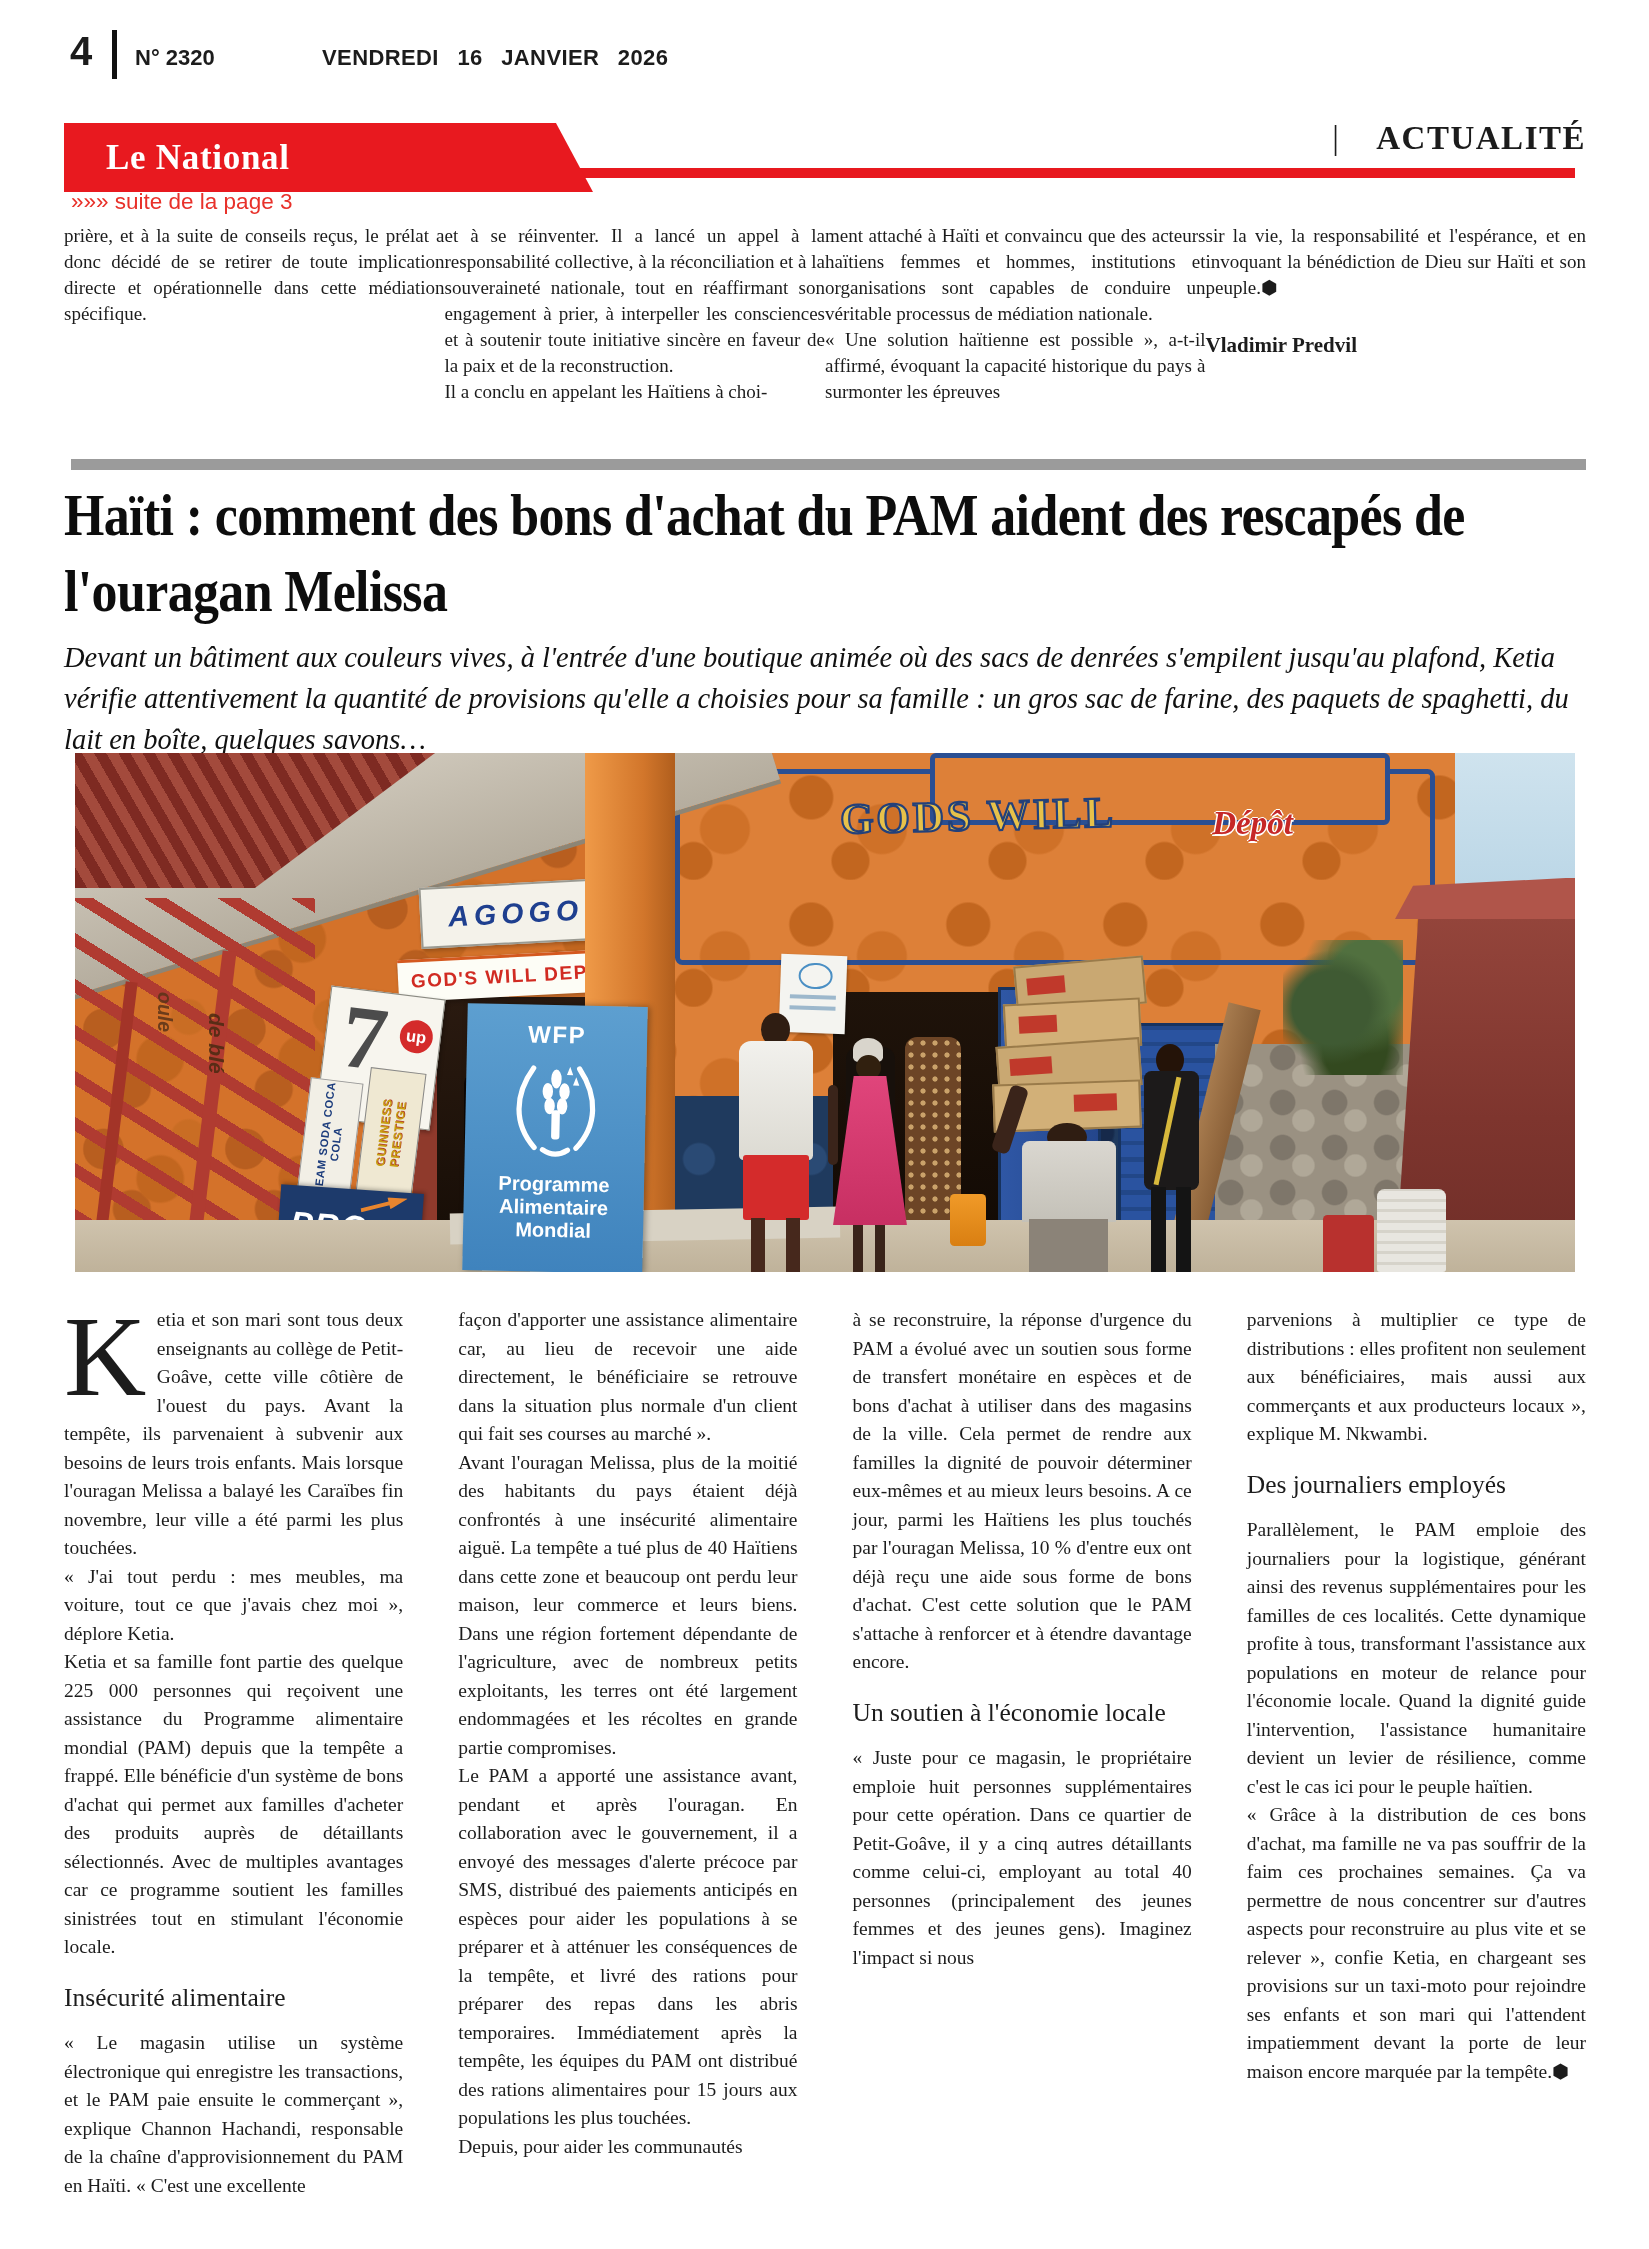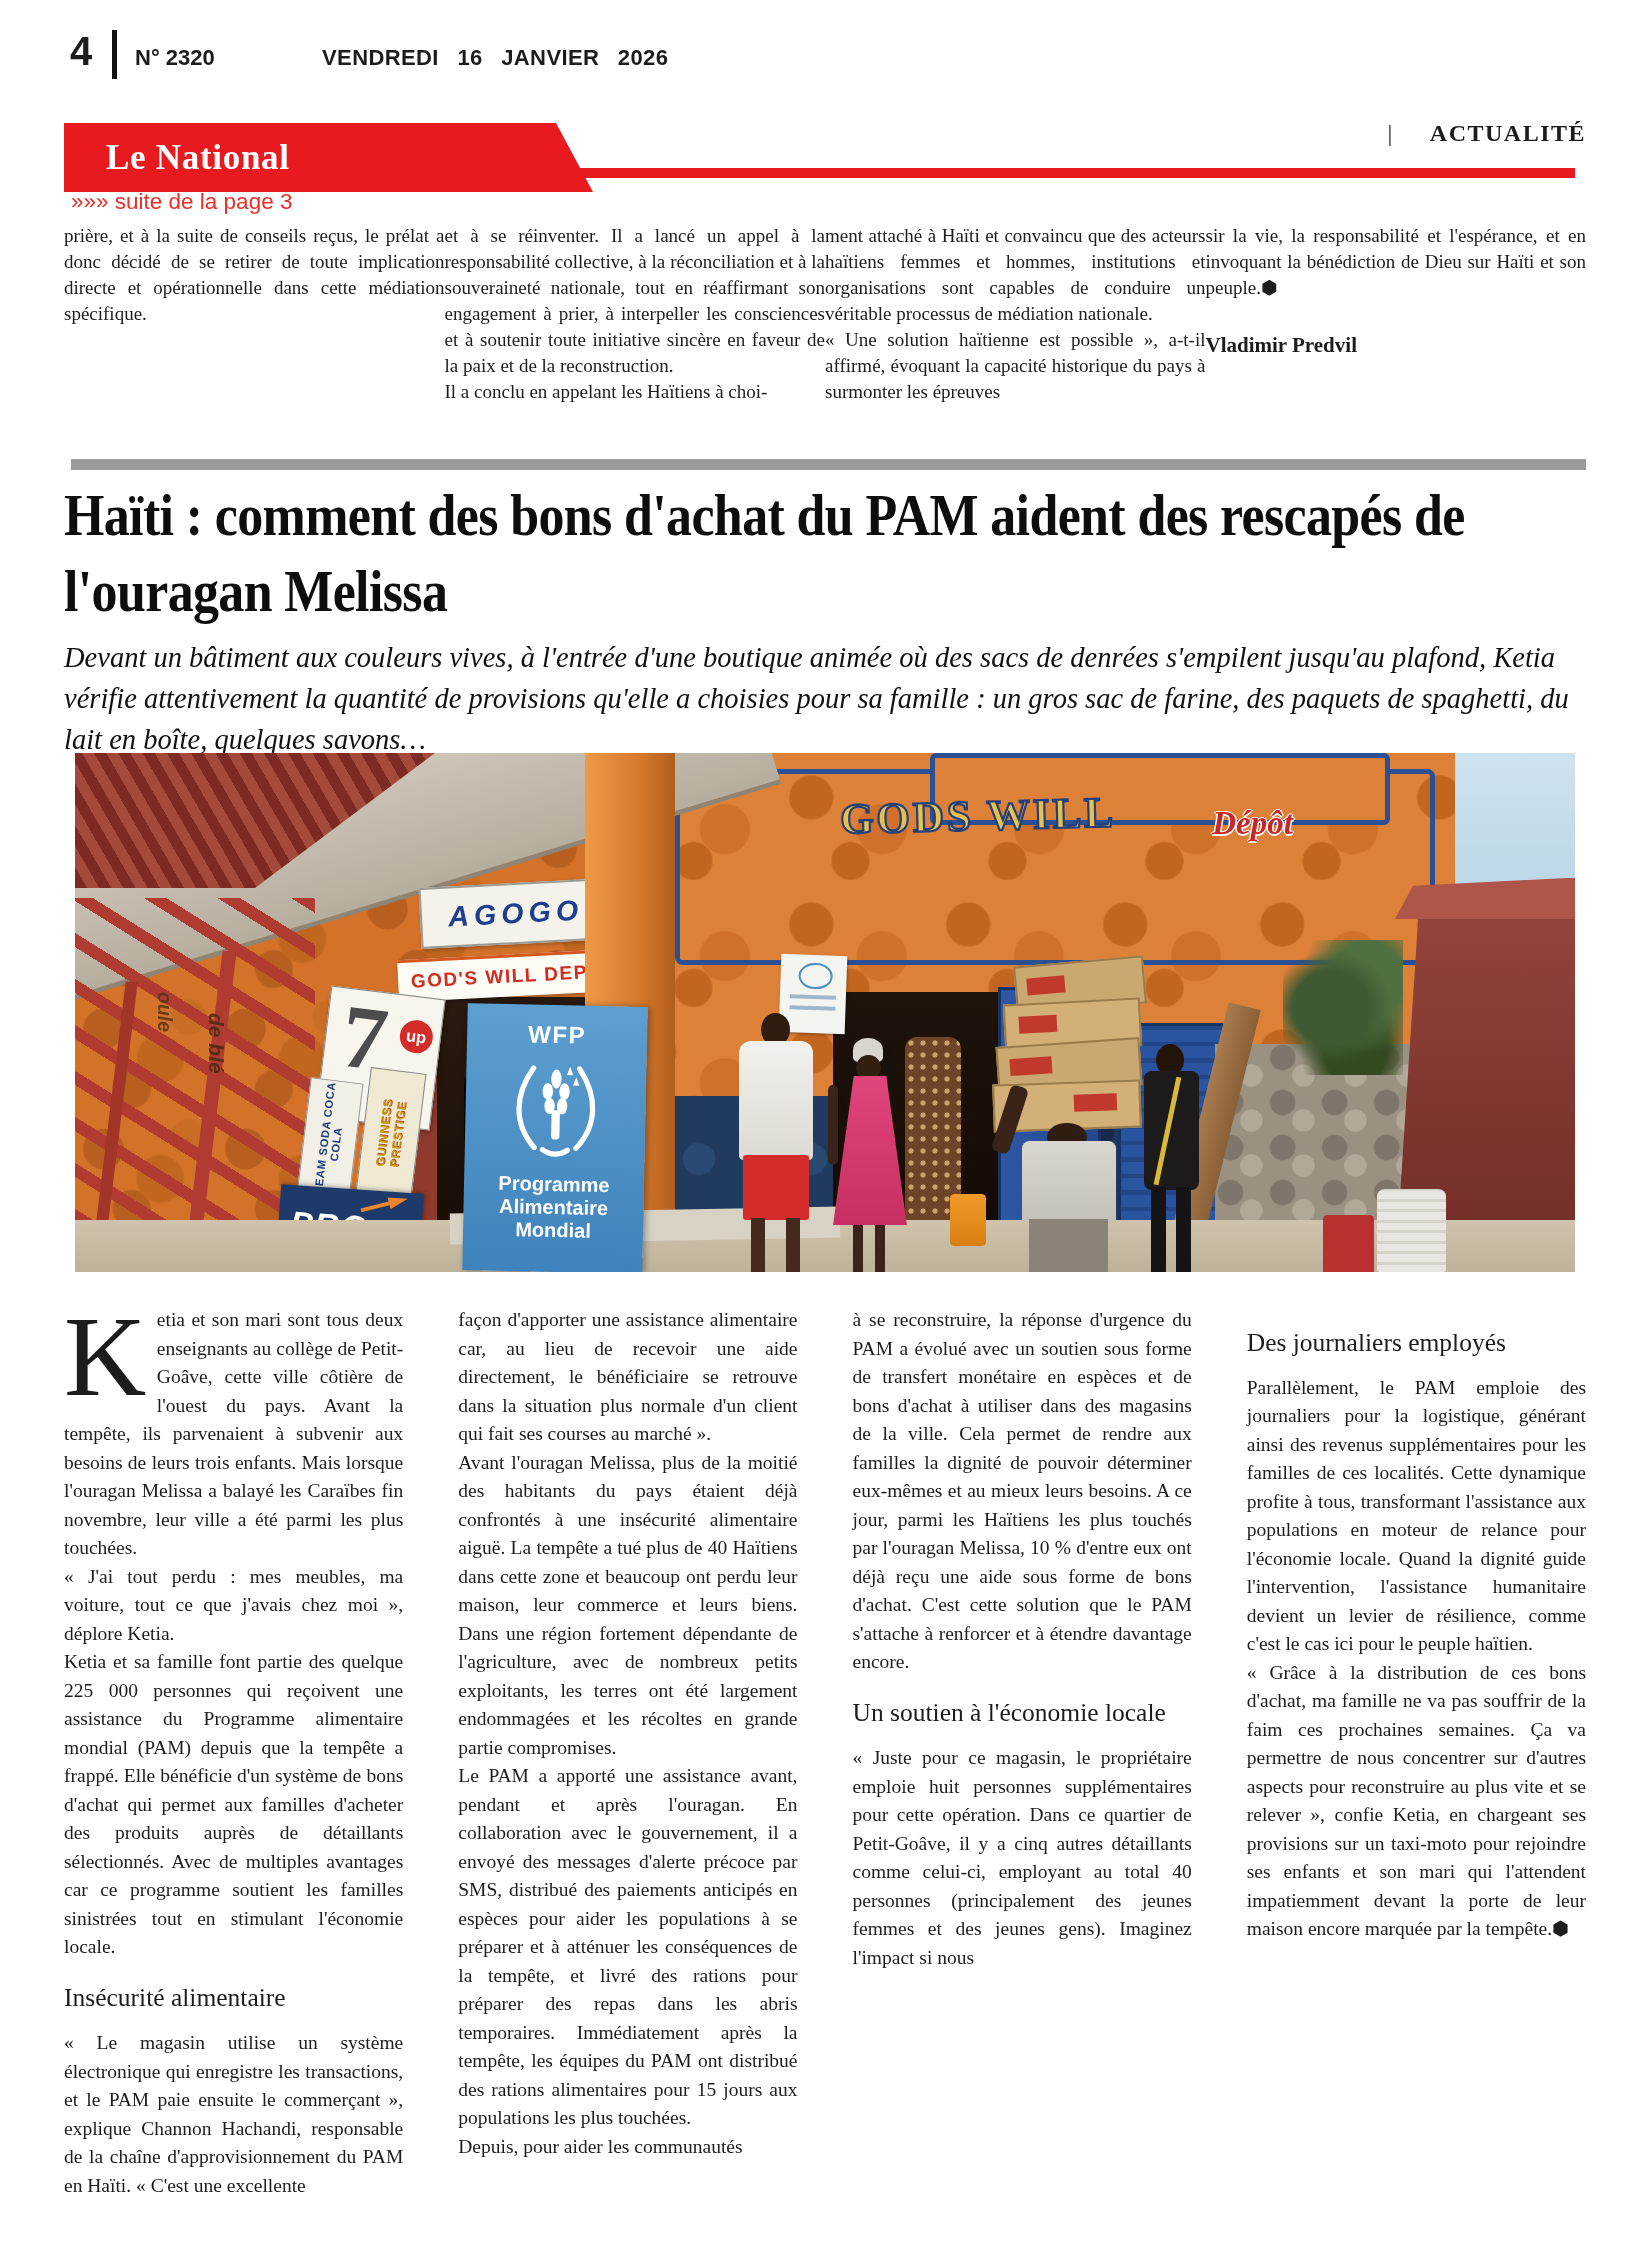--- a/index.html
+++ b/index.html
@@ -12,21 +12,21 @@
   .pagebar{position:absolute;left:112px;top:30px;width:5.2px;height:49px;background:#111;}
   .issue{position:absolute;left:135px;top:45px;font-family:"Liberation Sans",sans-serif;
          font-weight:bold;font-size:22px;}
   .date{position:absolute;left:322px;top:45px;font-family:"Liberation Sans",sans-serif;
         font-weight:bold;font-size:22px;word-spacing:12px;letter-spacing:0.4px;}
   .redline{position:absolute;left:64px;top:168px;width:1511px;height:9.7px;background:#e8191f;}
   .banner{position:absolute;left:64px;top:123px;width:529px;height:69px;background:#e8191f;
           clip-path:polygon(0 0,93% 0,100% 100%,0 100%);z-index:2;}
   .brand{padding-left:42px;line-height:69px;color:#fff;font-weight:bold;font-size:35px;letter-spacing:0.7px;}
   .section{position:absolute;left:1125px;top:120px;width:461px;text-align:right;
-           font-weight:bold;font-size:24px;letter-spacing:1.5px;}
+           font-weight:bold;font-size:33px;letter-spacing:1.5px;}
   .section .pipe{font-weight:normal;margin-right:36px;}
   .suite{position:absolute;left:71px;top:189px;color:#e8312a;
          font-family:"Liberation Sans",sans-serif;font-size:22.5px;}
   
   .topcols{position:absolute;left:64px;top:223px;width:1522px;display:grid;
            grid-template-columns:repeat(4,1fr);}
   .topcols .para{margin:0;font-size:19px;line-height:26px;text-align:justify;}
   .byline{margin:31.5px 0 0 0;font-weight:bold;font-size:21px;}
   
   .graybar{position:absolute;left:71px;top:459px;width:1515px;height:10.5px;background:#9b9b9b;}
@@ -264,20 +264,21 @@
         <p class="para">Avant l'ouragan Melissa, plus de la moitié des habitants du pays étaient déjà confrontés à une insécurité alimentaire aiguë. La tempête a tué plus de 40 Haïtiens dans cette zone et beaucoup ont perdu leur maison, leur commerce et leurs biens. Dans une région fortement dépendante de l'agriculture, avec de nombreux petits exploitants, les terres ont été largement endommagées et les récoltes en grande partie compromises.</p>
         <p class="para">Le PAM a apporté une assistance avant, pendant et après l'ouragan. En collaboration avec le gouvernement, il a envoyé des messages d'alerte précoce par SMS, distribué des paiements anticipés en espèces pour aider les populations à se préparer et à atténuer les conséquences de la tempête, et livré des rations pour préparer des repas dans les abris temporaires. Immédiatement après la tempête, les équipes du PAM ont distribué des rations alimentaires pour 15 jours aux populations les plus touchées.</p>
         <p class="para">Depuis, pour aider les communautés</p>
       </div>
     <div class="col">
         <p class="para">à se reconstruire, la réponse d'urgence du PAM a évolué avec un soutien sous forme de transfert monétaire en espèces et de bons d'achat à utiliser dans des magasins de la ville. Cela permet de rendre aux familles la dignité de pouvoir déterminer eux-mêmes et au mieux leurs besoins. A ce jour, parmi les Haïtiens les plus touchés par l'ouragan Melissa, 10 % d'entre eux ont déjà reçu une aide sous forme de bons d'achat. C'est cette solution que le PAM s'attache à renforcer et à étendre davantage encore.</p>
         <h3 class="subhead">Un soutien à l'économie locale</h3>
         <p class="para">« Juste pour ce magasin, le propriétaire emploie huit personnes supplémentaires pour cette opération. Dans ce quartier de Petit-Goâve, il y a cinq autres détaillants comme celui-ci, employant au total 40 personnes (principalement des jeunes femmes et des jeunes gens). Imaginez l'impact si nous</p>
       </div>
     <div class="col">
+        <p class="para">parvenions à multiplier ce type de distributions : elles profitent non seulement aux bénéficiaires, mais aussi aux commerçants et aux producteurs locaux », explique M. Nkwambi.</p>
         <h3 class="subhead">Des journaliers employés</h3>
         <p class="para">Parallèlement, le PAM emploie des journaliers pour la logistique, générant ainsi des revenus supplémentaires pour les familles de ces localités. Cette dynamique profite à tous, transformant l'assistance aux populations en moteur de relance pour l'économie locale. Quand la dignité guide l'intervention, l'assistance humanitaire devient un levier de résilience, comme c'est le cas ici pour le peuple haïtien.</p>
         <p class="para">« Grâce à la distribution de ces bons d'achat, ma famille ne va pas souffrir de la faim ces prochaines semaines. Ça va permettre de nous concentrer sur d'autres aspects pour reconstruire au plus vite et se relever », confie Ketia, en chargeant ses provisions sur un taxi-moto pour rejoindre ses enfants et son mari qui l'attendent impatiemment devant la porte de leur maison encore marquée par la tempête.⬢</p>
       </div>
   </div>
 
 </div>
 
 
 </body></html>

